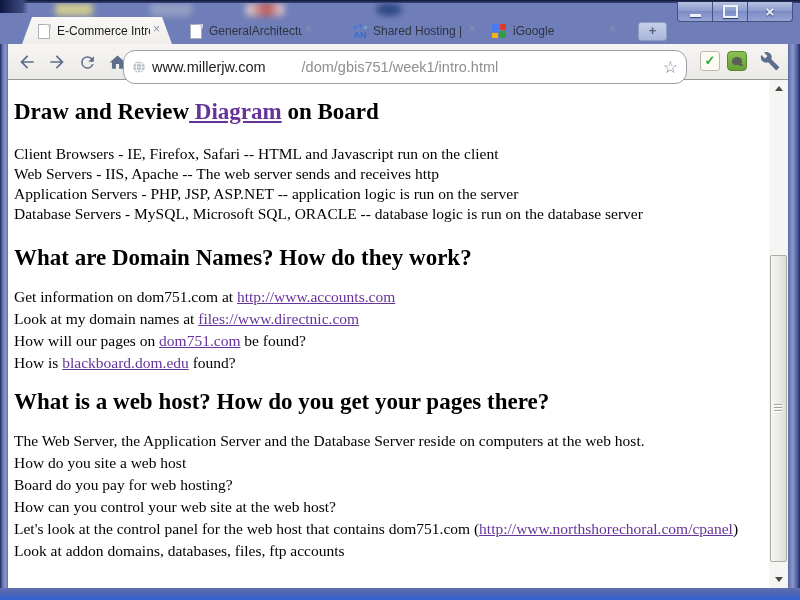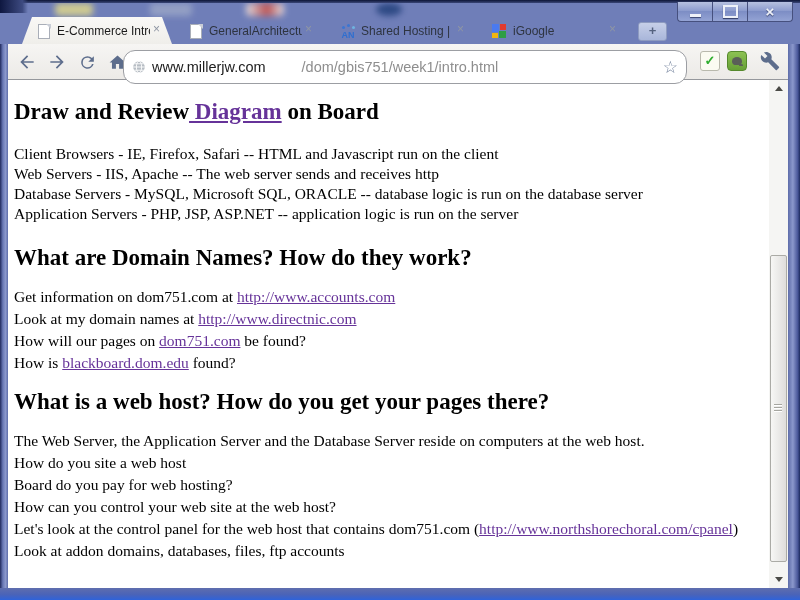--- a/index.html
+++ b/index.html
@@ -141,21 +141,21 @@
     <div class="tab active" style="left:14px">
       <span class="fav page"></span>
       <span class="tlabel">E-Commerce Intro...</span>
       <span class="tclose">×</span>
     </div>
     <div class="tab" style="left:166px">
       <span class="fav page"></span>
       <span class="tlabel">GeneralArchitectur...</span>
       <span class="tclose">×</span>
     </div>
-    <div class="tab" style="left:318px">
+    <div class="tab" style="left:330px">
       <span class="fav an">
         <i class="d1"></i>
           <i class="d2"></i>
           <i class="d3"></i>
         <span class="an-txt">AN</span>
       </span>
       <span class="tlabel">Shared Hosting | D...</span>
       <span class="tclose">×</span>
     </div>
     <div class="tab" style="left:470px">
@@ -212,27 +212,27 @@
         </svg>
     </div>
   </div>
 
   <div class="content">
     <div class="clipped">p g</div>
       <div class="heading" style="margin-top: 18px;"><span>Draw and Review</span><a href="#" class="plink"> Diagram</a><span> on Board</span></div>
       <div class="para" style="margin-top: 18px; line-height: 20px;">
         <div class="tline"><span>Client Browsers - IE, Firefox, Safari -- HTML and Javascript run on the client</span></div>
         <div class="tline"><span>Web Servers - IIS, Apache -- The web server sends and receives http</span></div>
+        <div class="tline"><span>Application Servers - PHP, JSP, ASP.NET -- application logic is run on the server</span></div>
         <div class="tline"><span>Database Servers - MySQL, Microsoft SQL, ORACLE -- database logic is run on the database server</span></div>
-        <div class="tline"><span>Application Servers - PHP, JSP, ASP.NET -- application logic is run on the server</span></div>
       </div>
       <div class="heading" style="margin-top: 20px;"><span>What are Domain Names? How do they work?</span></div>
       <div class="para" style="margin-top: 14px; line-height: 22px;">
         <div class="tline"><span>Get information on dom751.com at </span><a href="#" class="plink">http://www.accounts.com</a></div>
-        <div class="tline"><span>Look at my domain names at </span><a href="#" class="plink">http://www.directnic.com</a></div>
+        <div class="tline"><span>Look at my domain names at </span><a href="#" class="plink">files://www.directnic.com</a></div>
         <div class="tline"><span>How will our pages on </span><a href="#" class="plink">dom751.com</a><span> be found?</span></div>
         <div class="tline"><span>How is </span><a href="#" class="plink">blackboard.dom.edu</a><span> found?</span></div>
       </div>
       <div class="heading" style="margin-top: 14px;"><span>What is a web host? How do you get your pages there?</span></div>
       <div class="para" style="margin-top: 14px; line-height: 22px;">
         <div class="tline"><span>The Web Server, the Application Server and the Database Server reside on computers at the web host.</span></div>
         <div class="tline"><span>How do you site a web host</span></div>
         <div class="tline"><span>Board do you pay for web hosting?</span></div>
         <div class="tline"><span>How can you control your web site at the web host?</span></div>
         <div class="tline"><span>Let's look at the control panel for the web host that contains dom751.com (</span><a href="#" class="plink">http://www.northshorechoral.com/cpanel</a><span>)</span></div>

